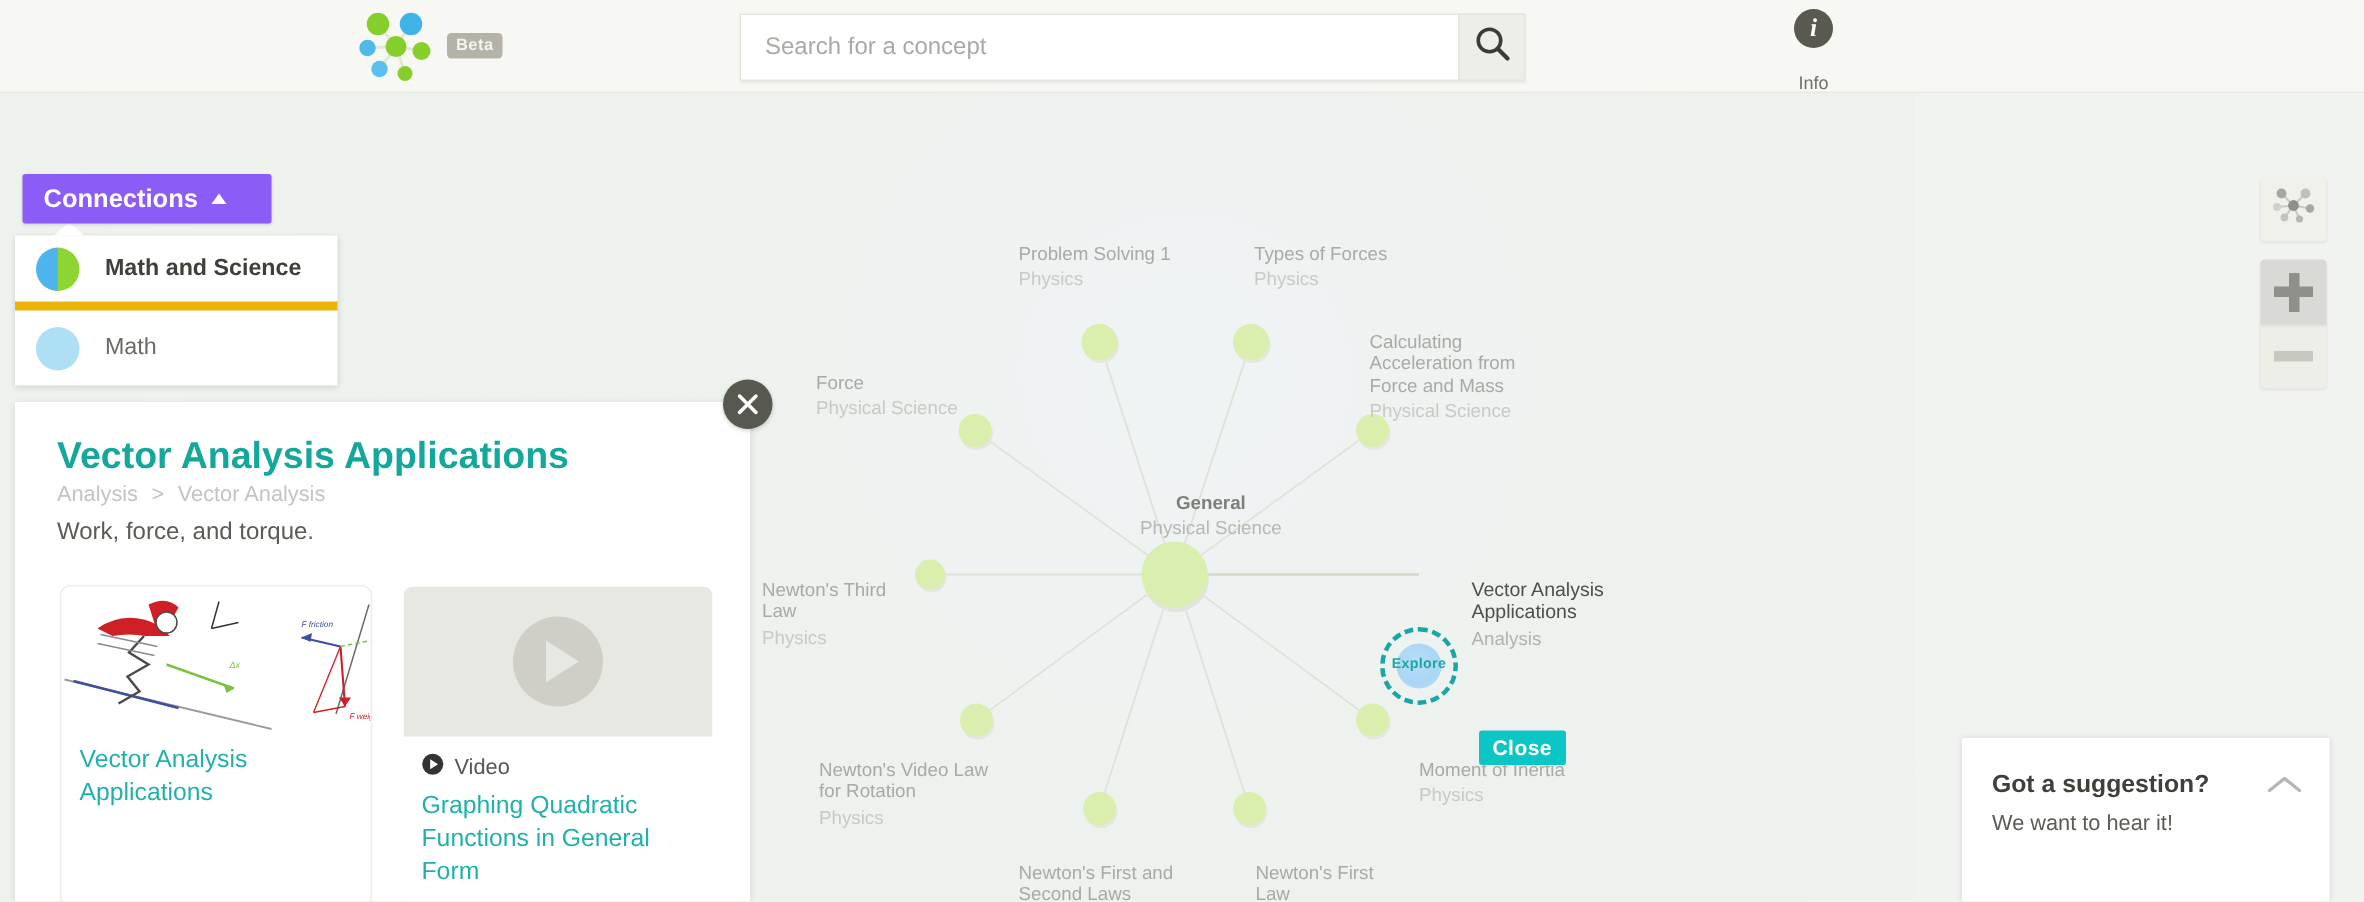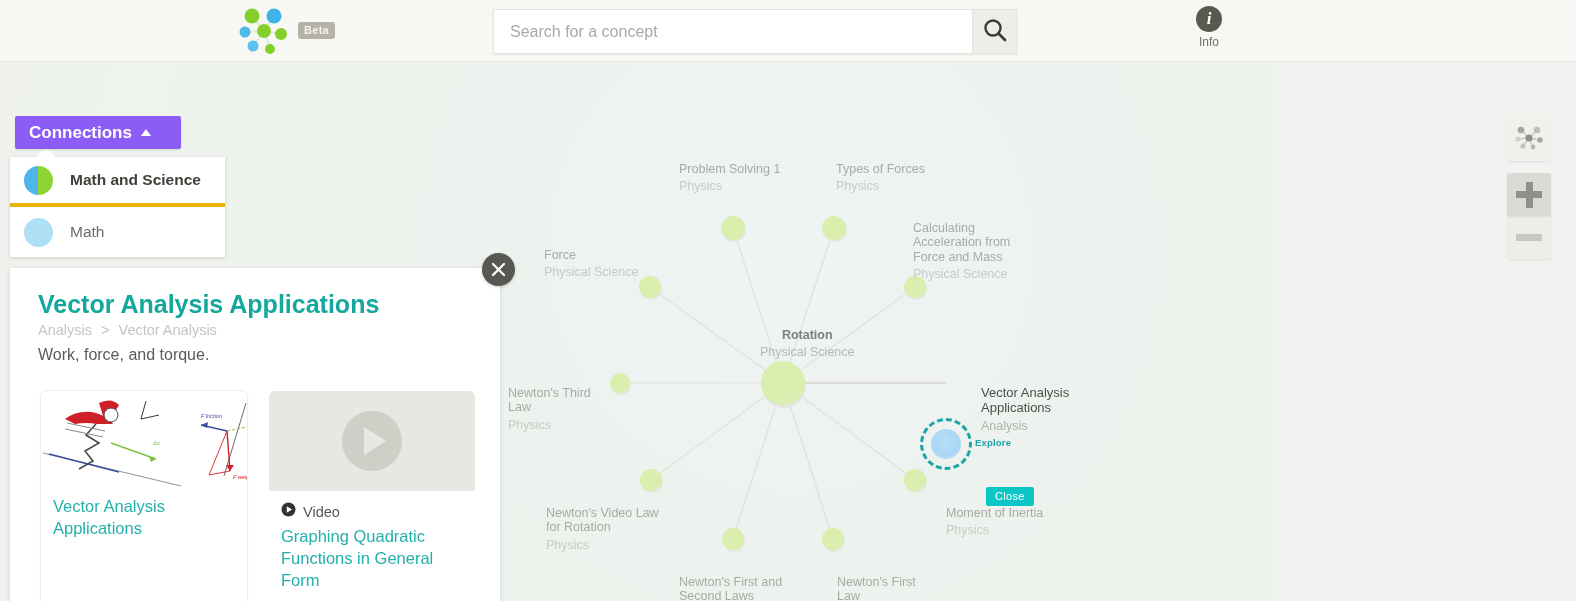--- a/index.html
+++ b/index.html
@@ -52,21 +52,21 @@
     position: absolute; left: 1184px; top: 6px;
     width: 50px; text-align: center; cursor: pointer;
   }
   .info-circle {
     width: 26px; height: 26px; border-radius: 50%;
     background: #59594f; color: #fff;
     margin: 0 auto;
     font: italic bold 17px "Liberation Serif", serif;
     line-height: 26px;
   }
-  .info-label { font-size: 12px; color: #6f7068; margin-top: 3px; }
+  .info-label { font-size: 12px; color: #6f7068; margin-top: 16px; }
 
   
   .canvas {
     position: absolute; left: 0; top: 62px; width: 1276px; height: 539px;
     background:
       radial-gradient(circle at 62% 35%, #eef3f4 0%, #eef2ee 38%, #eff2ec 100%);
   }
   .graph-svg { position: absolute; left: 0; top: 0; }
   .node-label {
     position: absolute;
@@ -90,26 +90,26 @@
     position: absolute; inset: 0; border-radius: 50%;
     border: 3px dashed #1aa6a6;
   }
   .explore-core {
     position: absolute; left: 11px; top: 11px; width: 30px; height: 30px;
     border-radius: 50%;
     background: radial-gradient(circle at 45% 40%, #b9ddf7 0%, #a9d6f5 60%, #c4e2f7 100%);
   }
   .explore-text {
     position: absolute; left: 0; top: 19px; width: 52px; text-align: center;
-    font-size: 9.5px; font-weight: bold; color: #1aa6a6; letter-spacing: .2px; margin-left: 47px;
+    font-size: 9.5px; font-weight: bold; color: #1aa6a6; letter-spacing: .2px;
   }
   .close-tag {
     position: absolute; left: 986px; top: 425px;
     background: #0cc6c6; color: #fff;
-    font-size: 11px; font-weight: normal;
+    font-size: 14px; font-weight: bold;
     padding: 3px 9px 4px; border-radius: 2px;
     cursor: pointer; letter-spacing: .3px;
   }
 
   
   .conn-btn {
     position: absolute; left: 15px; top: 116px;
     height: 33px; display: flex; align-items: center;
     background: #8b5cf6; border-radius: 2px;
     z-index: 30; cursor: pointer;
@@ -133,21 +133,21 @@
     background: #fff; z-index: 29;
     box-shadow: 0 1px 4px rgba(0,0,0,.15);
   }
   .conn-menu:before {
     content: ""; position: absolute; left: 26px; top: -9px;
     border-left: 10px solid transparent; border-right: 10px solid transparent;
     border-bottom: 9px solid #fff;
   }
   .conn-item {
     display: flex; align-items: center; height: 50px;
-    padding: 0 14px; border-bottom: 4px solid #eab308; cursor: pointer;
+    padding: 0 14px; border-bottom: 6px solid #eab308; cursor: pointer;
   }
   .conn-item:last-child { border-bottom: none; }
   .conn-item-text { font-size: 15.5px; color: #6a6b64; margin-left: 17px; }
   .conn-item.sel .conn-item-text { color: #3f403a; font-weight: bold; }
   .dot-half {
     width: 29px; height: 29px; border-radius: 50%;
     background: linear-gradient(to right, #4db4ec 0 50%, #8ed433 50% 100%);
   }
   .dot-blue { width: 29px; height: 29px; border-radius: 50%; background: #addff5; }
 
@@ -351,21 +351,21 @@
     </div>
     <div class="node-label" style="left:837px; top:498px; width:100px;">
       <span class="nl-title">Newton's First Law</span>
       
     </div>
     <div class="node-label" style="left:946px; top:429px;">
       <span class="nl-title">Moment of Inertia</span>
       <span class="nl-sub">Physics</span>
     </div>
     <div class="node-label strong" style="left:760px; top:251px; text-align:center;">
-      <span class="nl-title">Rotation</span>
+      <span class="nl-title">General</span>
       <span class="nl-sub">Physical Science</span>
     </div>
 
     <div class="explore-node">
       <div class="explore-ring"></div>
       <div class="explore-core"></div>
       <div class="explore-text">Explore</div>
     </div>
     <div class="node-label dark" style="left:981px; top:308px; width:110px;">
       <span class="nl-title">Vector Analysis Applications</span>
@@ -487,14 +487,23 @@
     </div>
     <div class="ctrl-btn zoom-in relative">
       <span class="plus-h"></span>
       <span class="plus-v"></span>
     </div>
     <div class="ctrl-btn zoom-out">
       <span class="minus-h"></span>
     </div>
   </div>
 
+  <div class="suggest">
+    <div class="sug-title">Got a suggestion?</div>
+    <div class="sug-sub">We want to hear it!</div>
+    <span class="sug-caret">
+      <svg width="24" height="14" viewBox="0 0 24 14">
+        <polyline points="2,11 12,3 22,11" fill="none" stroke="#b6b7af" stroke-width="2.2" stroke-linecap="round" stroke-linejoin="round"></polyline>
+      </svg>
+    </span>
+  </div>
 
 </div>
 
 </body></html>

